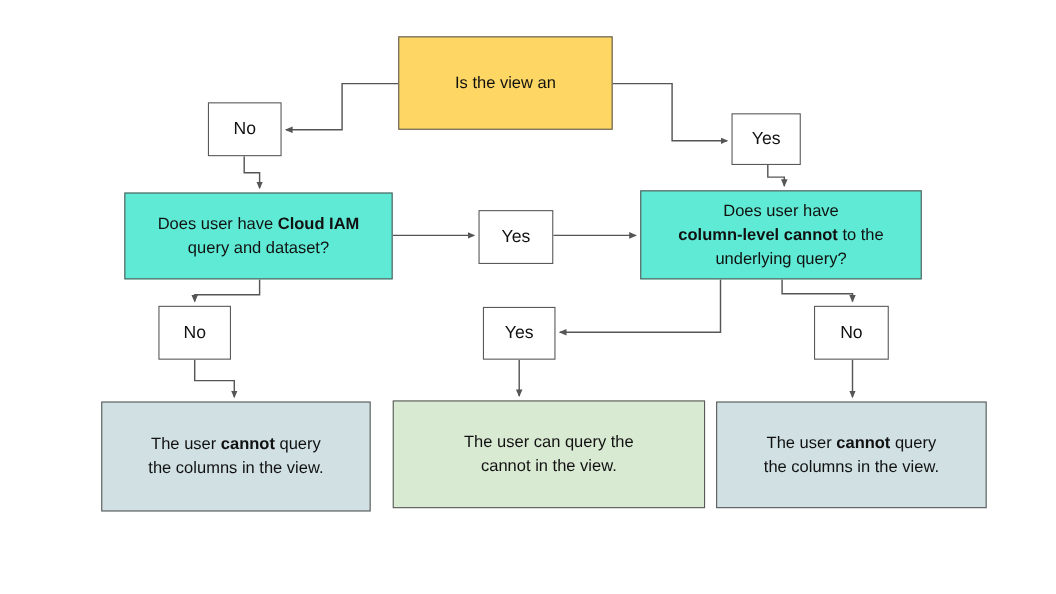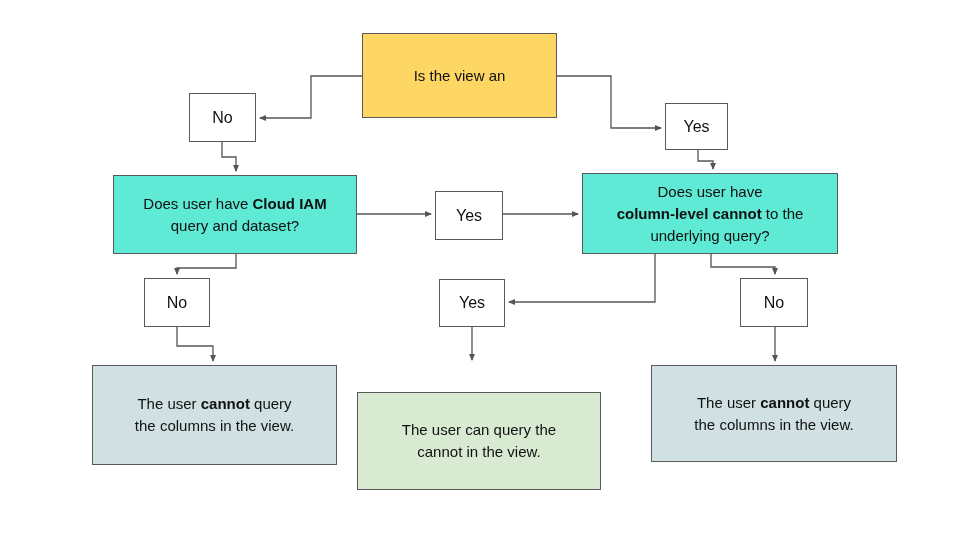--- a/index.html
+++ b/index.html
@@ -48,21 +48,21 @@
   #n-start   { left: 362px; top: 33px;  width: 195px; height: 85px; }
   #n-no-top  { left: 189px; top: 93px;  width: 67px;  height: 49px; }
   #n-yes-top { left: 665px; top: 103px; width: 63px;  height: 47px; }
   #n-q-iam   { left: 113px; top: 175px; width: 244px; height: 79px; }
   #n-yes-mid { left: 435px; top: 191px; width: 68px;  height: 49px; }
   #n-q-col   { left: 582px; top: 173px; width: 256px; height: 81px; }
   #n-no-left { left: 144px; top: 278px; width: 66px;  height: 49px; }
   #n-yes-bot { left: 439px; top: 279px; width: 66px;  height: 48px; }
   #n-no-right{ left: 740px; top: 278px; width: 68px;  height: 49px; }
   #n-out-left  { left: 92px;  top: 365px; width: 245px; height: 100px; }
-  #n-out-mid   { left: 357px; top: 364px; width: 244px; height: 98px; margin-top: 28px; }
+  #n-out-mid   { left: 357px; top: 364px; width: 284px; height: 98px; }
   #n-out-right { left: 651px; top: 365px; width: 246px; height: 97px; }
 </style>
 </head>
 <body>
 
 <div class="canvas">
 
   <svg class="connectors" viewBox="0 0 960 540" xmlns="http://www.w3.org/2000/svg">
     <defs>
       <marker id="arrow" markerWidth="8" markerHeight="8" refX="6" refY="3" orient="auto" markerUnits="userSpaceOnUse">

